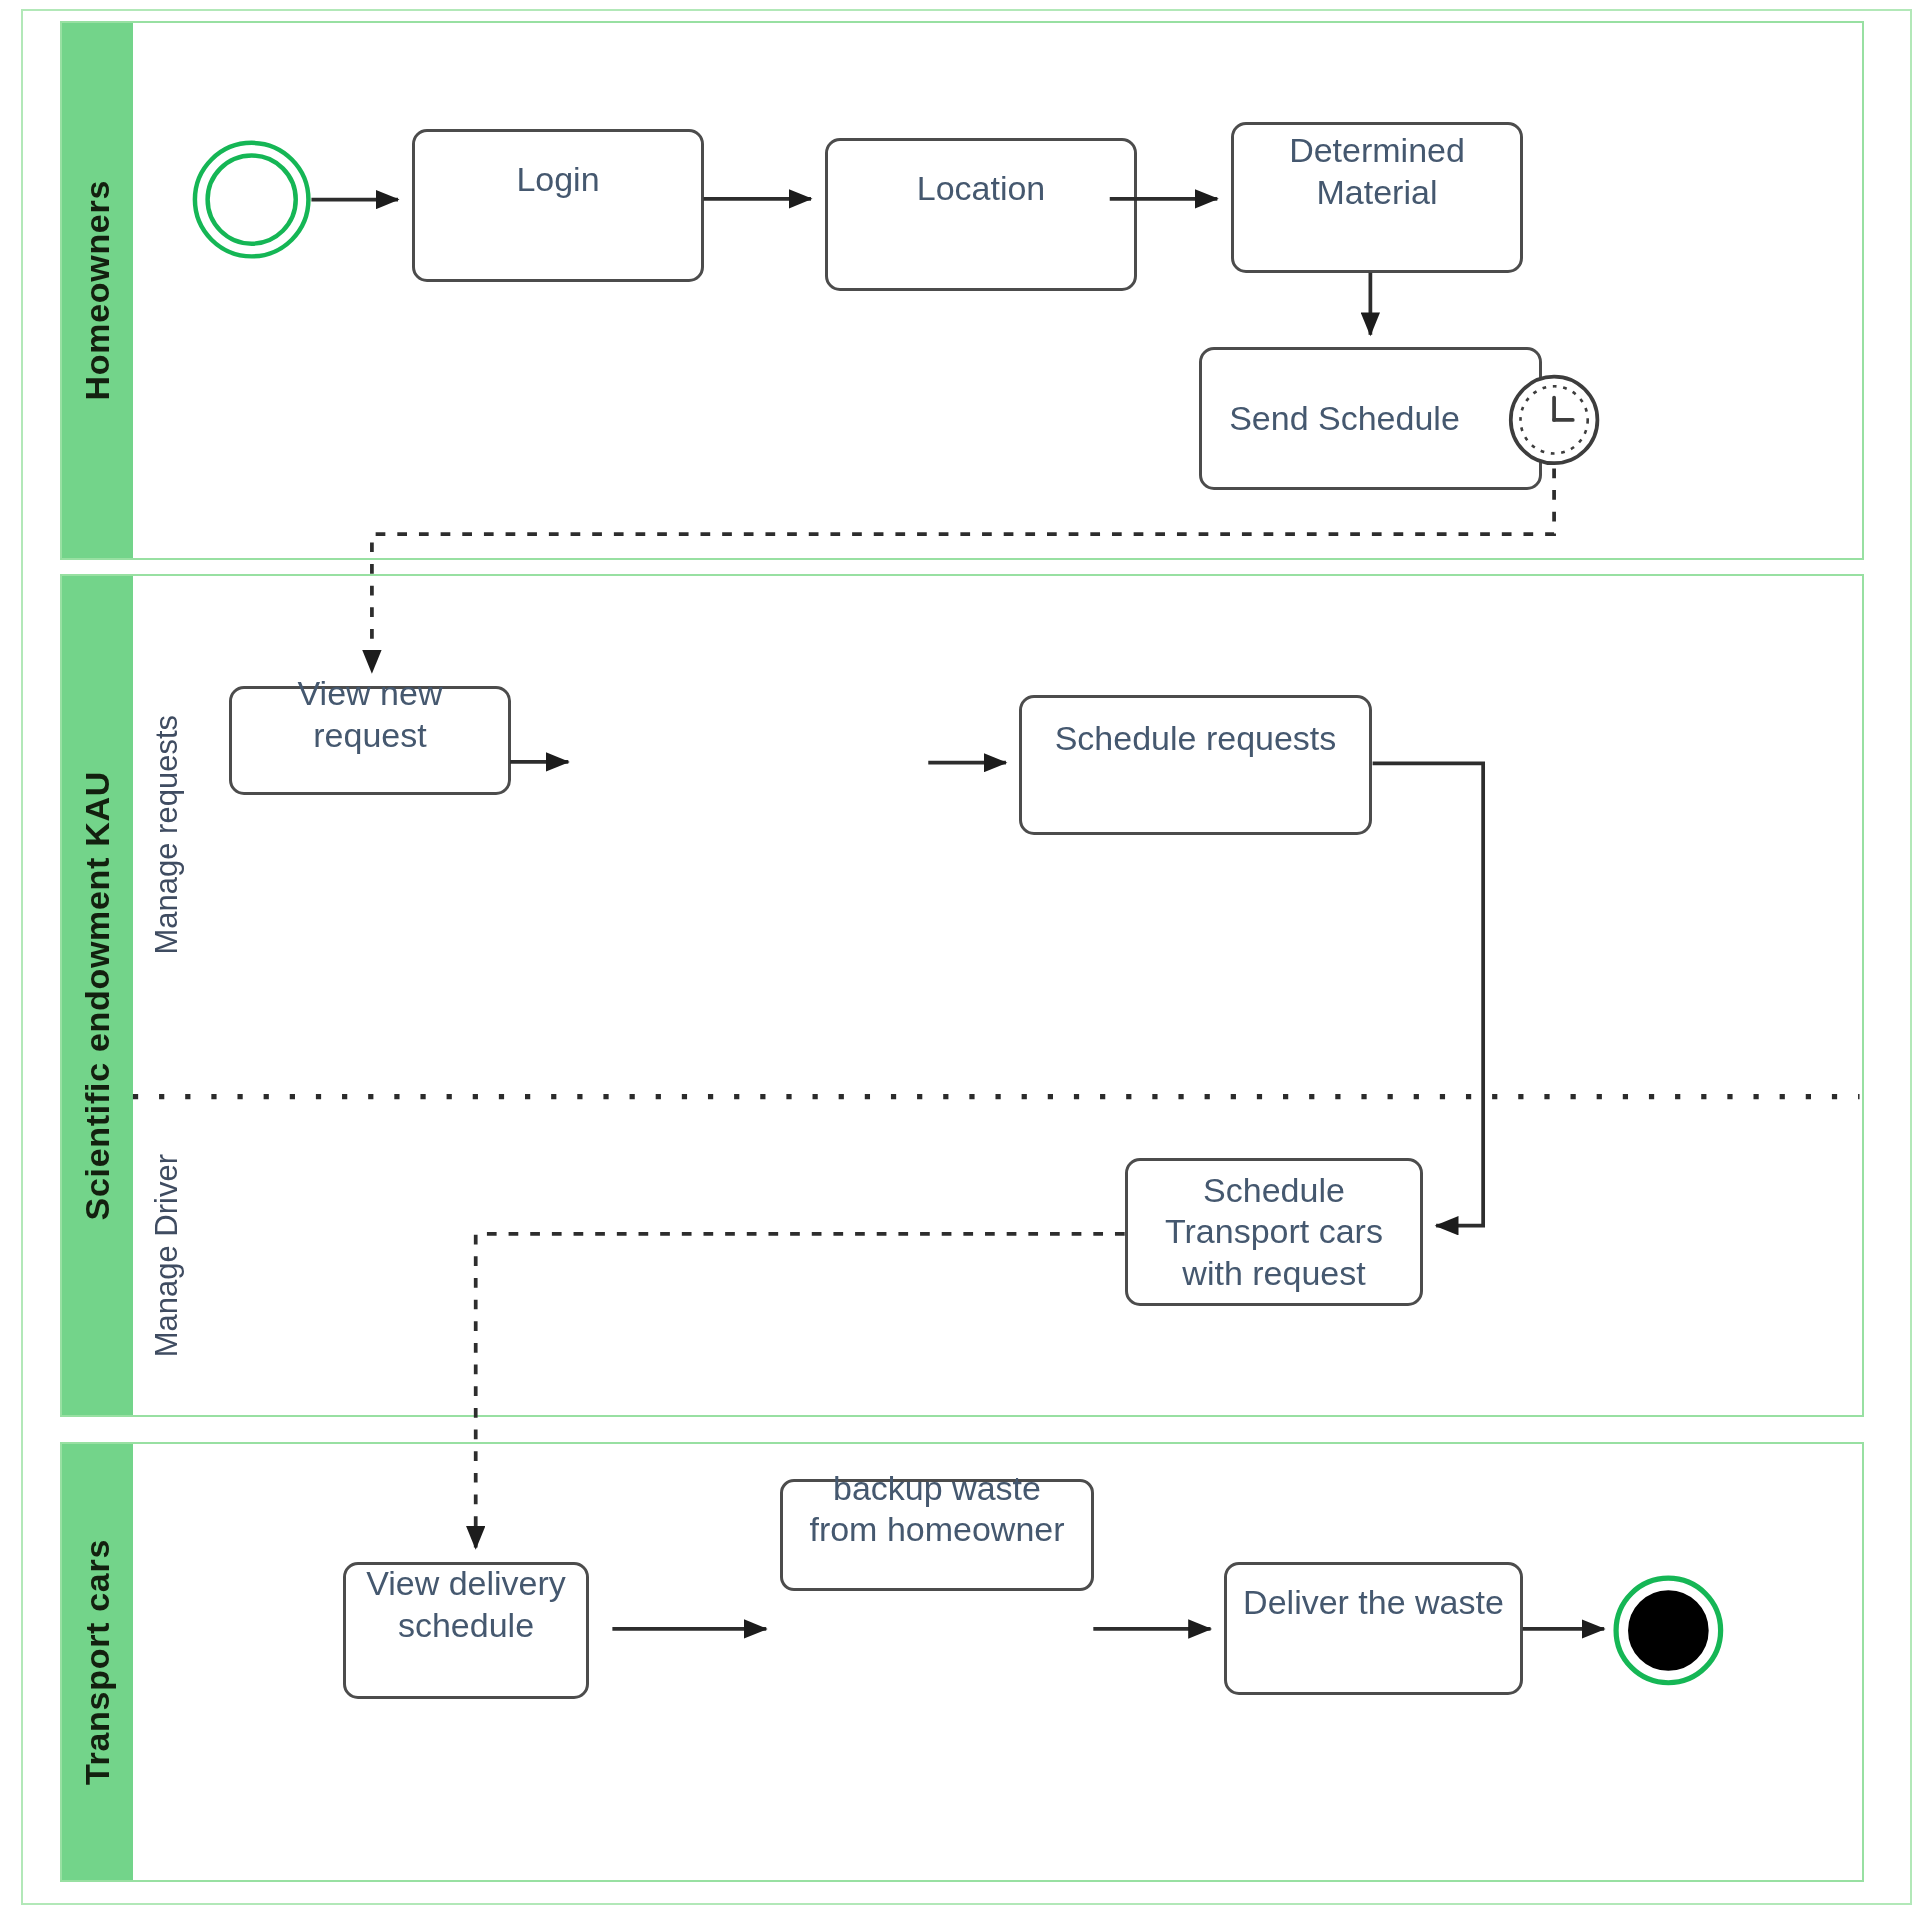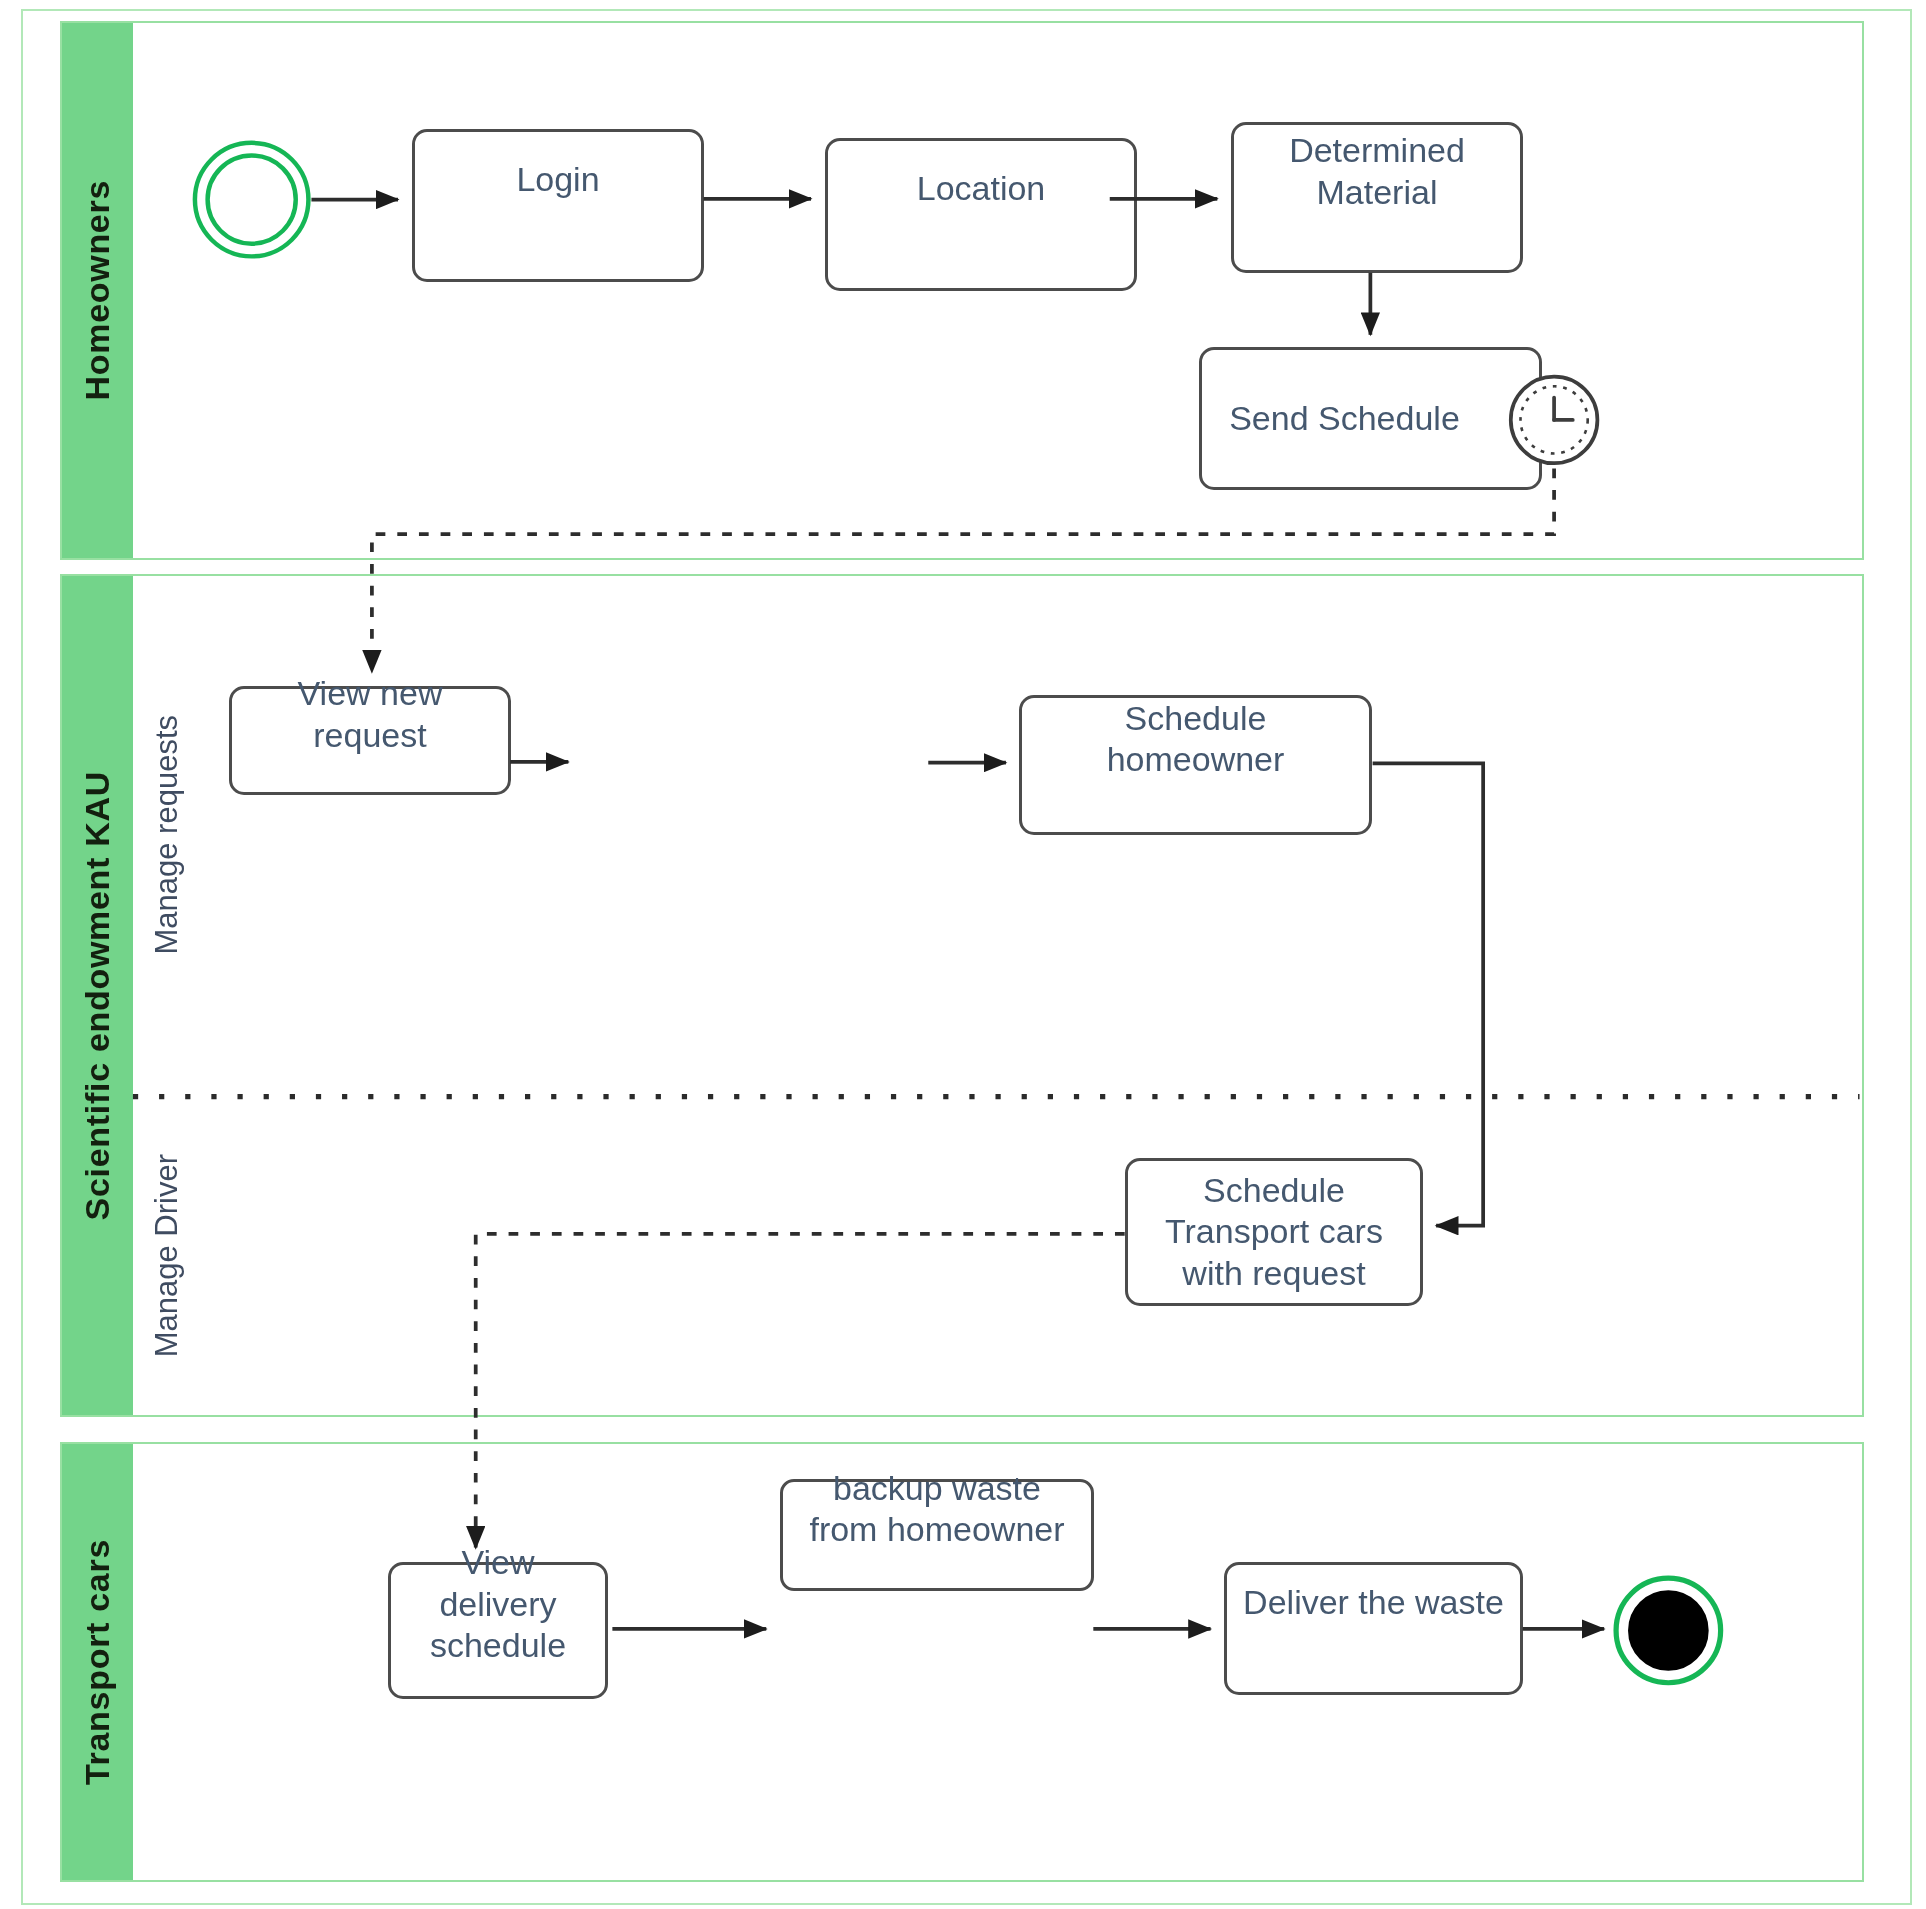--- a/index.html
+++ b/index.html
@@ -74,26 +74,26 @@
   </div>
 
   <div class="task label-high" style="left:412px;top:129px;width:292px;height:153px;">Login</div>
   <div class="task label-high" style="left:825px;top:138px;width:312px;height:153px;">Location</div>
   <div class="task label-high" style="left:1231px;top:122px;width:292px;height:151px;border-radius:15px;">Determined
 Material</div>
   <div class="task" style="left:1199px;top:347px;width:343px;height:143px;padding-right:67px;">Send Schedule</div>
 
   <div class="task label-high" style="left:229px;top:686px;width:282px;height:109px;">View new
 request</div>
-  <div class="task label-high" style="left:1019px;top:695px;width:353px;height:140px;">Schedule homeowner</div>
+  <div class="task label-high" style="left:1019px;top:695px;width:353px;height:140px;">Schedule requests</div>
   <div class="task" style="left:1125px;top:1158px;width:298px;height:148px;">Schedule
 Transport cars
 with request</div>
 
-  <div class="task label-high" style="left:343px;top:1562px;width:220px;height:137px;margin-left:45px;">View delivery
+  <div class="task label-high" style="left:343px;top:1562px;width:246px;height:137px;">View delivery
 schedule</div>
   <div class="task label-high" style="left:780px;top:1479px;width:314px;height:112px;border-radius:14px;">backup waste
 from homeowner</div>
   <div class="task label-high" style="left:1224px;top:1562px;width:299px;height:133px;padding:0 7.5px 52px 7.5px;">Deliver the waste</div>
 
   <svg id="flows" width="1926" height="1910" viewBox="0 0 2579 2557">
     <defs>
       <marker id="arr" markerUnits="userSpaceOnUse" markerWidth="34" markerHeight="26" refX="30" refY="13" orient="auto">
         <path d="M0,0 L32,13 L0,26 Z" fill="#1c1c1c"></path>
       </marker>

